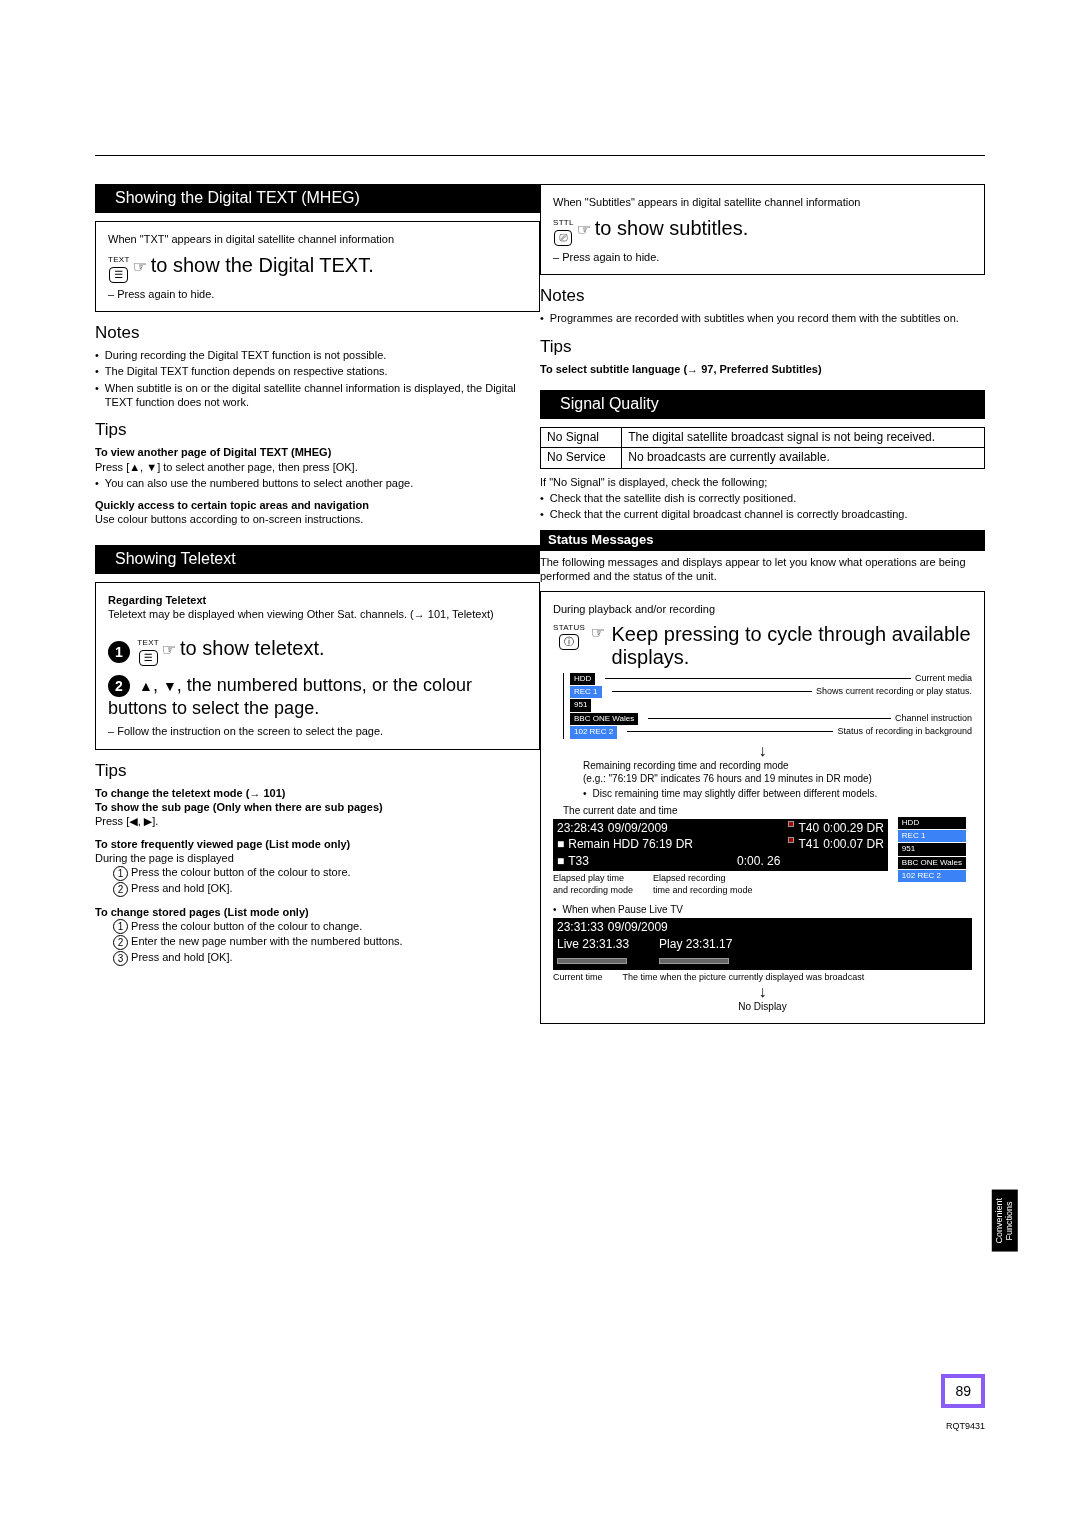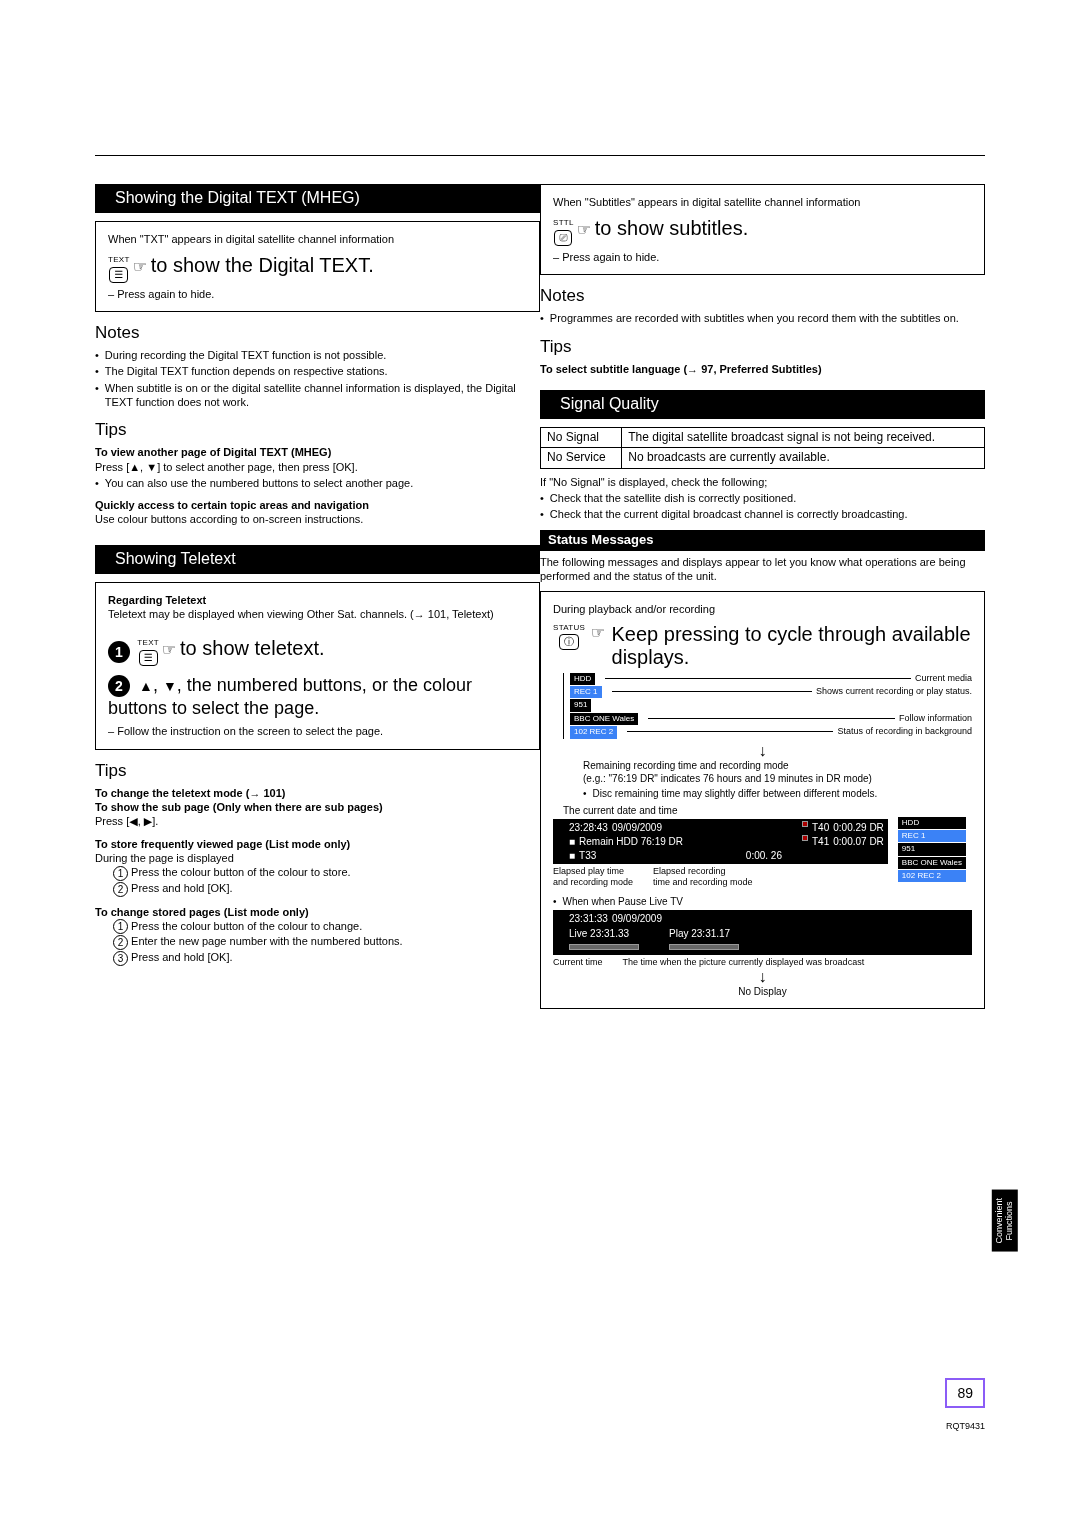--- a/index.html
+++ b/index.html
@@ -25,23 +25,23 @@
   table.sigq { border-collapse: collapse; width: 100%; margin-top: 4px; font-size: 12px; padding-left: 40px; }
   table.sigq td { border: 1px solid #000; padding: 2px 6px; vertical-align: top; }
   .finger { font-size: 16px; display:inline-block; transform: scaleX(-1); }
   .status-block { margin-top: 6px; font-size: 13px; }
   .osd-row { display:flex; align-items:flex-start; font-size: 9px; margin-top: 1px; }
   .osd-chip { background:#000; color:#fff; font-size: 8px; padding: 1px 4px; margin-right: 6px; white-space: nowrap; }
   .osd-chip.red { background:#3b82f6; }
   .osd-dash { flex:1; border-top: 1px solid #000; margin: 5px 4px 0 4px; }
   .osd-label { font-size: 9px; }
   .osd-bar { background:#000; color:#fff; font-size: 8px; display:flex; padding: 2px 4px; gap: 8px; margin-top: 2px; position: relative; }
-  .osd-bar-row { display:flex; font-size:10px; gap:4px;margin-left:12px; }
+  .osd-bar-row { display:flex; font-size:12px; gap:4px; }
   .bar-seg { display:inline-block; height:6px; background:#666; border:1px solid #999; }
-  .page-num { position:absolute; bottom: 120px; right: 95px; border: 2px solid #8b5cf6; padding: 4px 10px; font-size: 14px; }
+  .page-num { position:absolute; bottom: 120px; right: 95px; border: 4px solid #8b5cf6; padding: 4px 10px; font-size: 14px; }
   .doc-id { position:absolute; bottom: 95px; right: 95px; font-size: 9px; }
   .side-tab { position:absolute; right: 62px; top: 1190px; background:#000; color:#fff; writing-mode: vertical-rl; transform: rotate(180deg); font-size: 9px; padding: 8px 3px; text-align:center; line-height:1.1; }
   .hr-top { border-top: 1px solid #000; margin-bottom: 28px; }
   .arrow-symbol { font-size: 14px; }
   .updown { display:inline-block; }
   .osd-group { border-left: 1px solid #000; padding-left: 6px; margin: 4px 0 4px 10px; }
   .osd-arrow-down { text-align:center; font-size: 16px; line-height:1; }
   .flex-top { display:flex; align-items:flex-start; gap:6px; }
   .osd-side-panel { display:flex; flex-direction:column; gap:1px; margin-left: 4px; }
   .caption-row { display:flex; font-size:9px; gap: 20px; margin-top:2px; }
@@ -216,21 +216,21 @@
             <span class="osd-chip red">REC 1</span>
             <span class="osd-dash"></span>
             <span class="osd-label">Shows current recording or play status.</span>
           </div>
       <div class="osd-row">
             <span class="osd-chip">951</span>
           </div>
       <div class="osd-row">
             <span class="osd-chip">BBC ONE Wales</span>
             <span class="osd-dash"></span>
-            <span class="osd-label">Follow information</span>
+            <span class="osd-label">Channel instruction</span>
           </div>
       <div class="osd-row">
             <span class="osd-chip red">102 REC 2</span>
             <span class="osd-dash"></span>
             <span class="osd-label">Status of recording in background</span>
           </div>
     </div>
     <div class="osd-arrow-down">↓</div>
 
     <div class="xsmall" style="white-space:pre-line; margin-left:30px">Remaining recording time and recording mode

